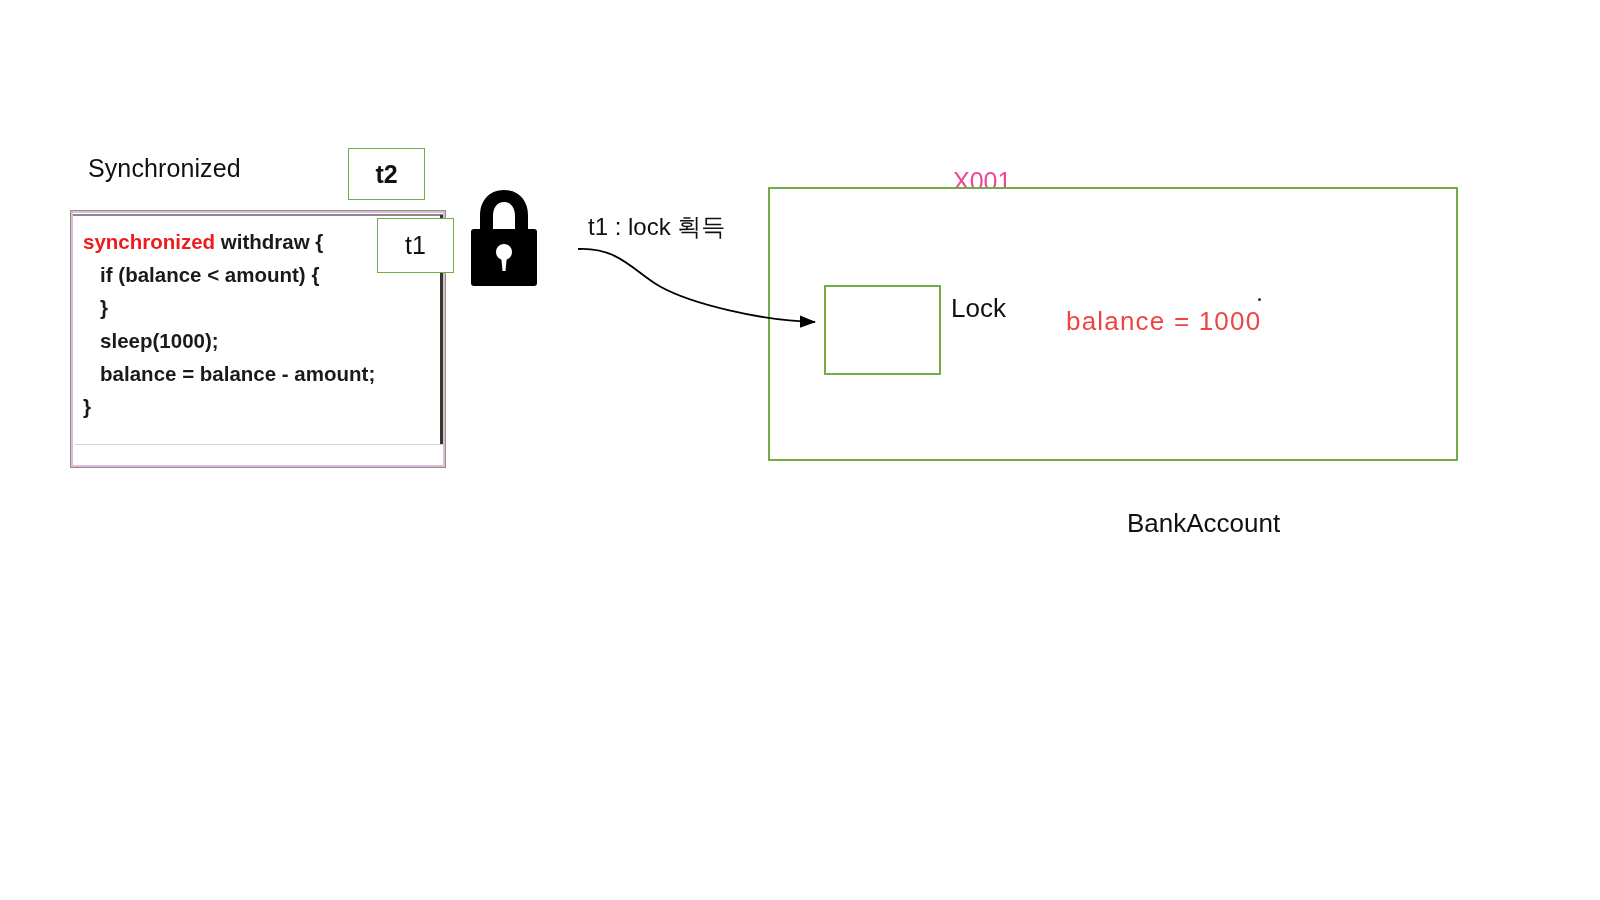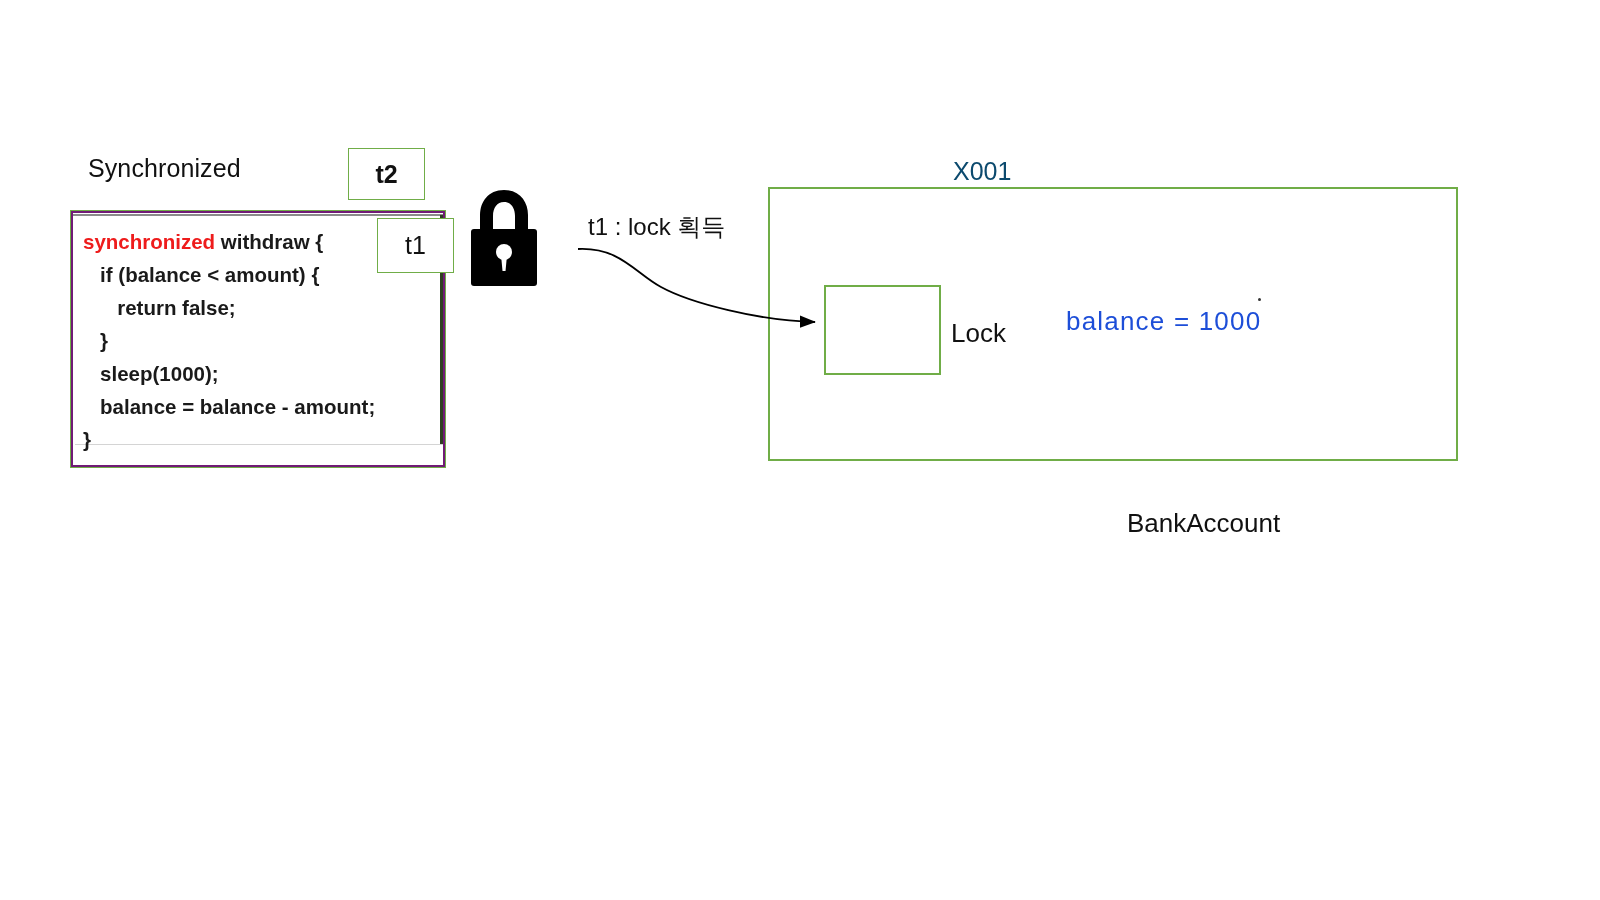--- a/index.html
+++ b/index.html
@@ -31,21 +31,21 @@
     white-space: nowrap;
     letter-spacing: 0.1px;
   }
 
   
   #code-box {
     left: 70px;
     top: 210px;
     width: 376px;
     height: 258px;
-    background: #701a75;
+    background: #f0abfc;
     border: 1.5px solid #70AD47;
     box-sizing: border-box;
   }
   #code-box-inner {
     position: absolute;
     left: 2px;
     top: 2px;
     right: 2px;
     bottom: 2px;
     background: #ffffff;
@@ -141,24 +141,24 @@
     top: 212px;
     font-size: 24px;
     line-height: 30px;
     color: #111111;
     white-space: nowrap;
   }
 
   
   #x001-label {
     left: 953px;
-    top: 155px;
+    top: 165px;
     font-size: 25px;
     line-height: 32px;
-    color: #0c4a6e;
+    color: #ec4899;
     white-space: nowrap;
   }
   #bankaccount-box {
     left: 768px;
     top: 187px;
     width: 690px;
     height: 274px;
     border: 2px solid #70AD47;
     background: #ffffff;
     box-sizing: border-box;
@@ -168,32 +168,32 @@
     top: 285px;
     width: 117px;
     height: 90px;
     border: 2px solid #70AD47;
     background: #ffffff;
     box-sizing: border-box;
     z-index: 4;
   }
   #lock-slot-label {
     left: 951px;
-    top: 316px;
+    top: 291px;
     font-size: 26px;
     line-height: 34px;
     color: #111111;
     white-space: nowrap;
   }
   #balance-field {
     left: 1066px;
     top: 304px;
     font-size: 26px;
     line-height: 34px;
-    color: #1d4ed8;
+    color: #ef4444;
     white-space: nowrap;
     letter-spacing: 1.2px;
   }
   #balance-artifact {
     left: 1258px;
     top: 298px;
     width: 3px;
     height: 3px;
     background: #333333;
     border-radius: 50%;
@@ -213,21 +213,21 @@
 
 <div id="canvas">
 
   <div class="abs" id="synchronized-title">Synchronized</div>
 
   <div class="abs" id="code-box">
     <div id="code-box-inner">
       <div class="code-rule-top"></div>
       <div class="code-rule-right"></div>
       <div class="code-rule-bottom"></div>
-      <div id="code-text"><div><span class="kw">synchronized</span><span> withdraw {</span></div><div><span>   if (balance &lt; amount) {</span></div><div><span>      return false;</span></div><div><span>   }</span></div><div><span>   sleep(1000);</span></div><div><span>   balance = balance - amount;</span></div><div><span>}</span></div></div>
+      <div id="code-text"><div><span class="kw">synchronized</span><span> withdraw {</span></div><div><span>   if (balance &lt; amount) {</span></div><div><span>   }</span></div><div><span>   sleep(1000);</span></div><div><span>   balance = balance - amount;</span></div><div><span>}</span></div></div>
     </div>
   </div>
 
   <div class="abs thread-chip" id="thread-chip-t2">
     <span>t2</span>
   </div>
 
   <div class="abs thread-chip" id="thread-chip-t1">
     <span>t1</span>
   </div>

